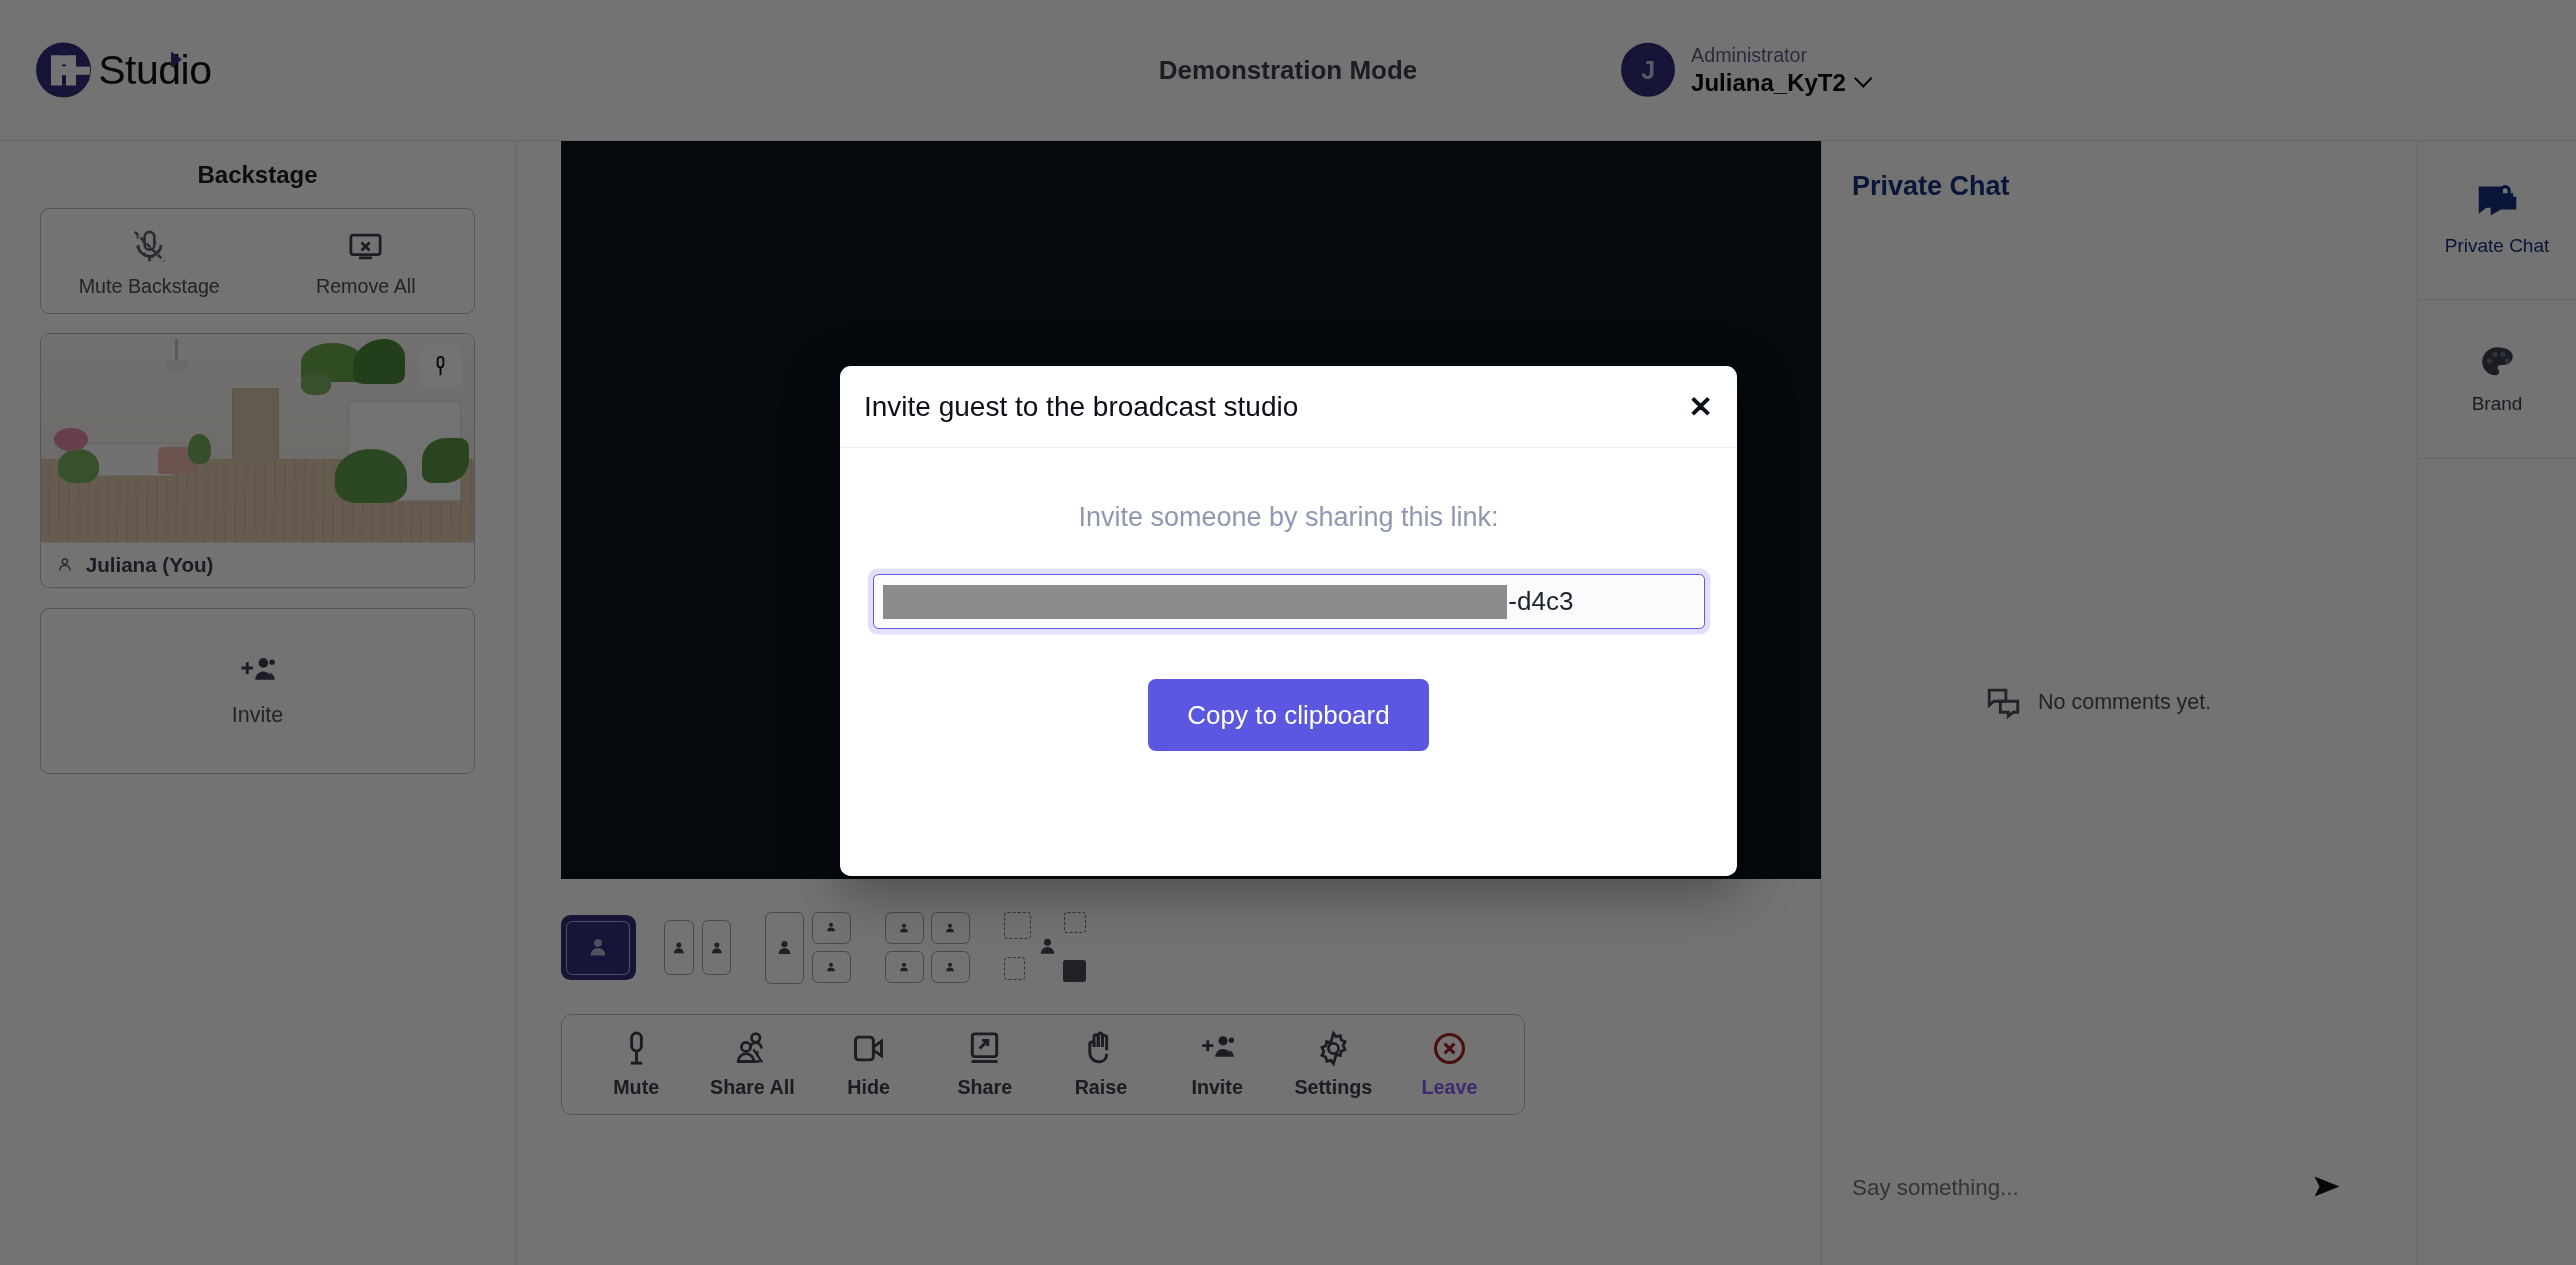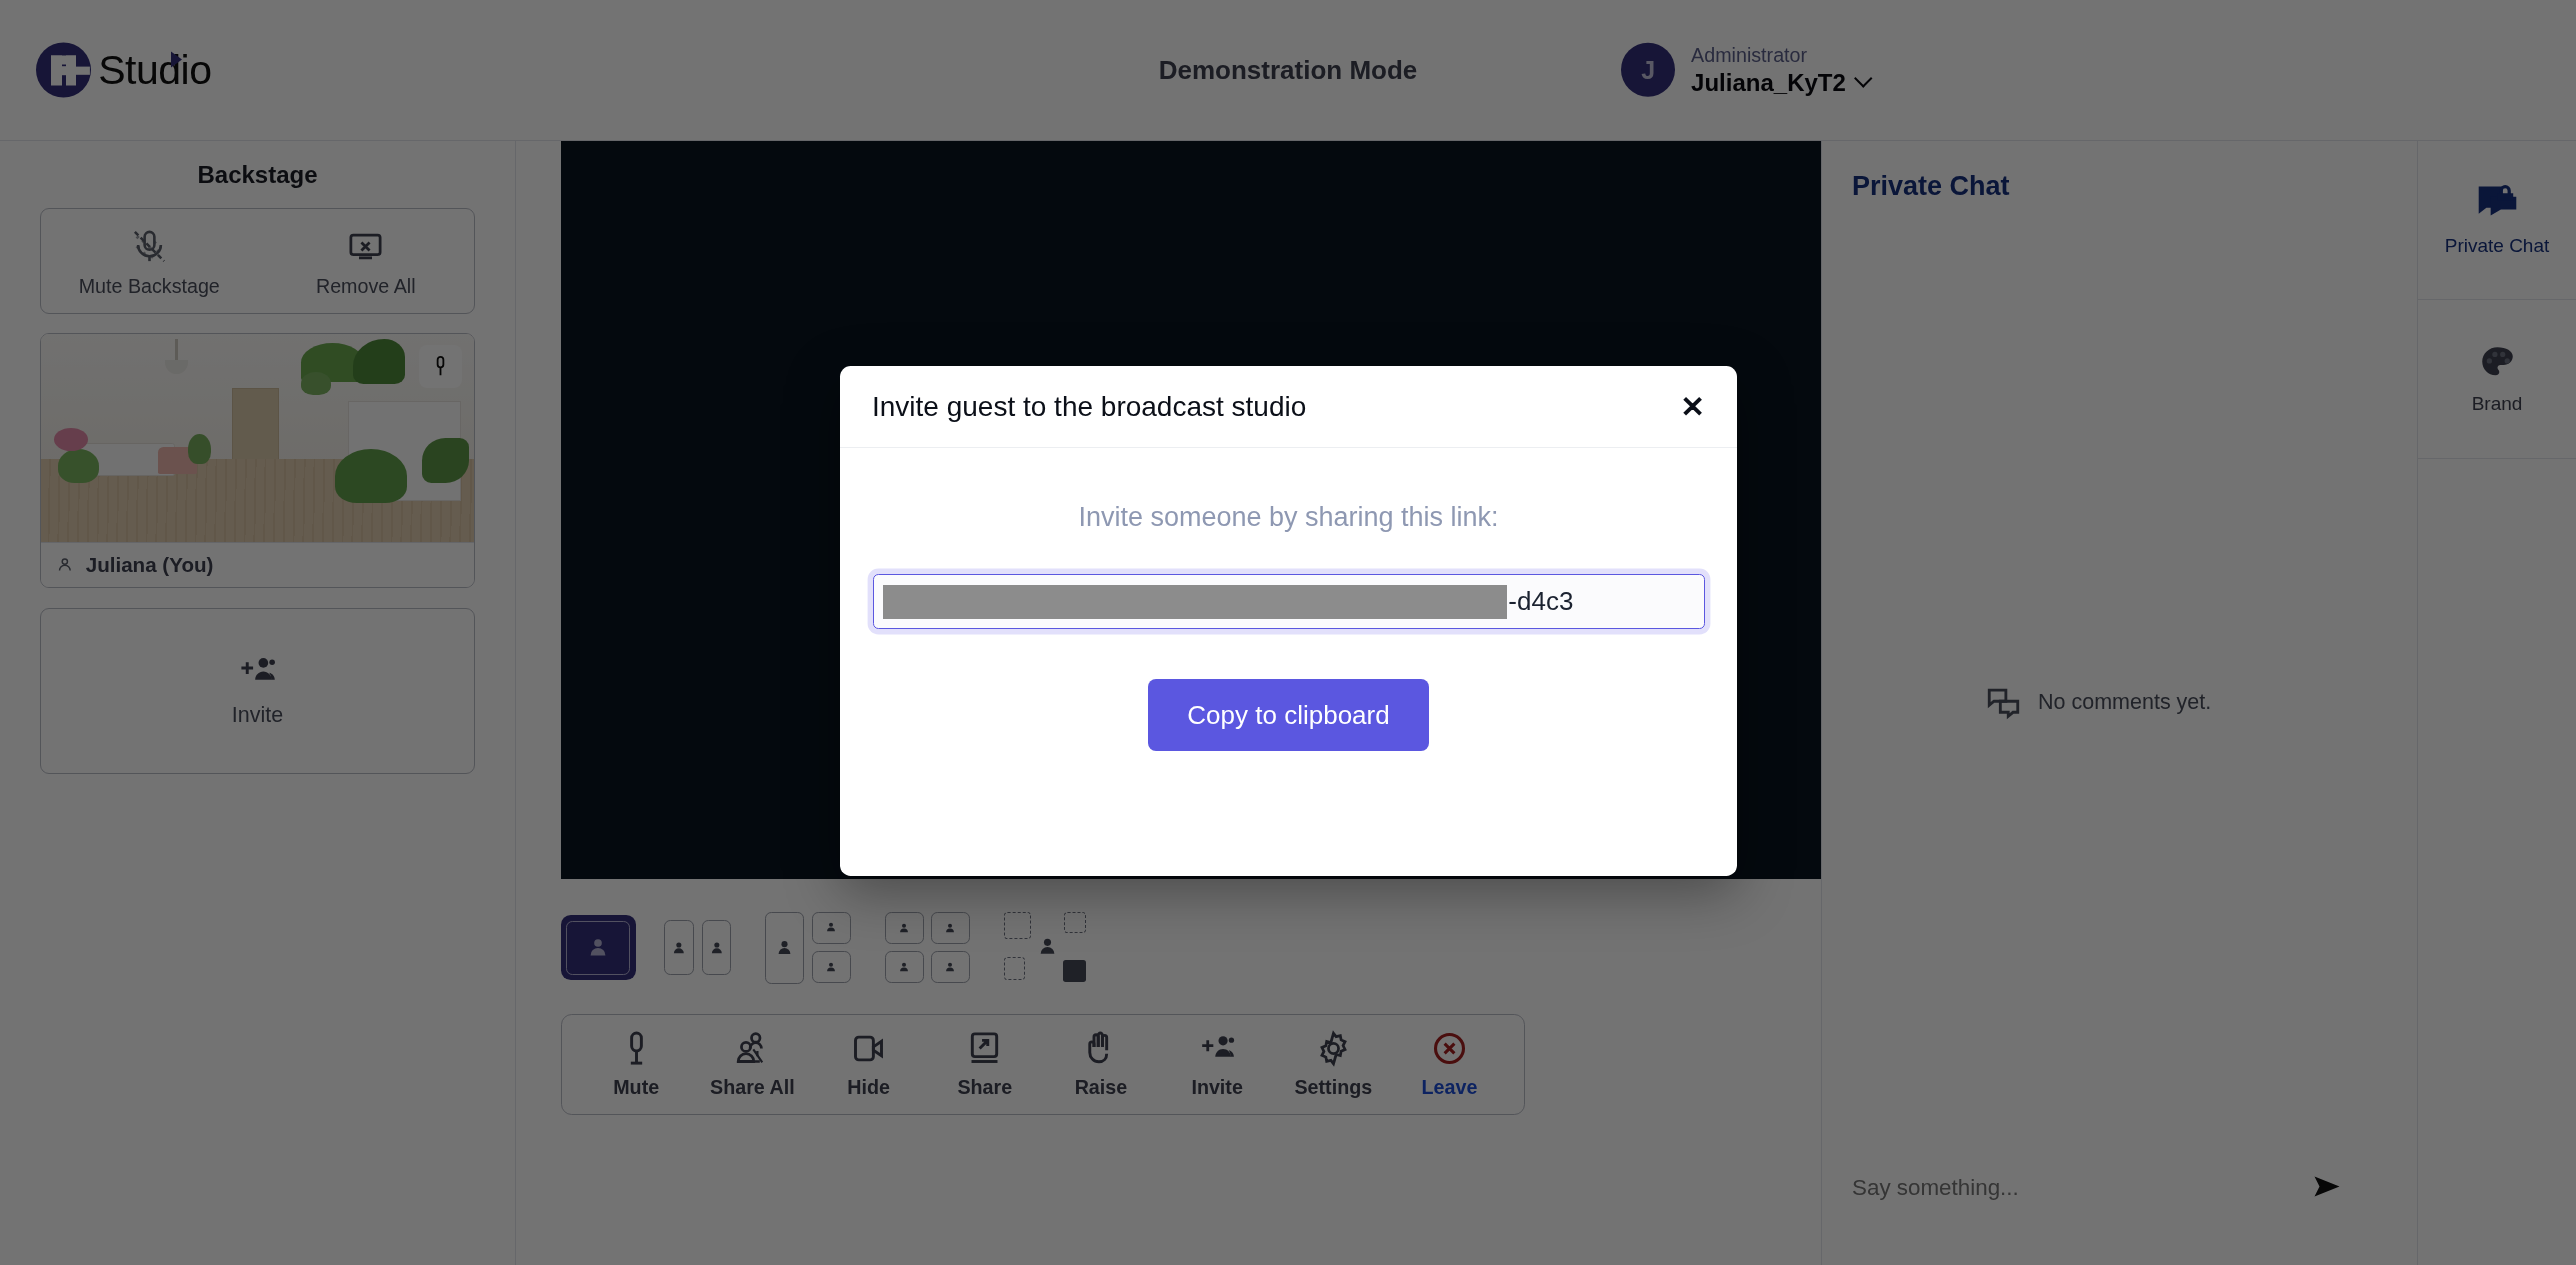--- a/index.html
+++ b/index.html
@@ -237,21 +237,21 @@
     border: 0.9px solid #b9bcc6; border-radius: 10.7px;
     display: flex; align-items: center;
     padding: 14.3px 19.7px;
     gap: 7.2px;
   }
   .tool {
     width: 109px; display: flex; flex-direction: column;
     align-items: center; gap: 8px; color: #3f4250;
   }
   .tool .lbl { font-size: 19.7px; font-weight: 600; }
-  .tool.danger { color: #1d4ed8; }
+  .tool.danger { color: #8b5cf6; }
 
   
   .chat {
     flex: 0 0 551px; width: 551px;
     background: #ffffff;
     border-left: 0.9px solid #e3e5ea;
     display: flex; flex-direction: column;
     position: relative;
   }
   .chat-title {
@@ -300,21 +300,21 @@
     left: 840px; top: 366px;
     width: 897px; height: 510px;
     background: #ffffff;
     border-radius: 10.7px;
     box-shadow: 0 16px 54px rgba(0,0,0,0.35);
     display: flex; flex-direction: column;
   }
   .modal-head {
     height: 82px; flex: 0 0 82px;
     display: flex; align-items: center; justify-content: space-between;
-    padding: 0 32px;
+    padding: 0 24px;
     border-bottom: 0.9px solid #eceef1;
   }
   .modal-title { font-size: 28px; color: #0b0f18; }
   .modal-close {
     font-size: 29.5px; font-weight: 700; color: #0b0f18;
     background: none; border: none; cursor: pointer;
     line-height: 1;
     font-family: "Liberation Sans", sans-serif;
   }
   .modal-body {

